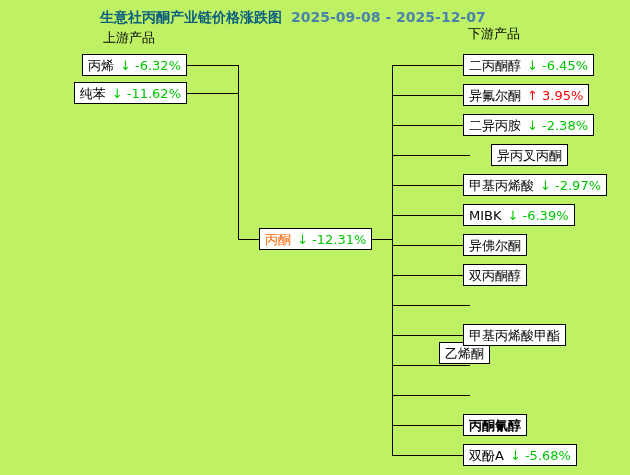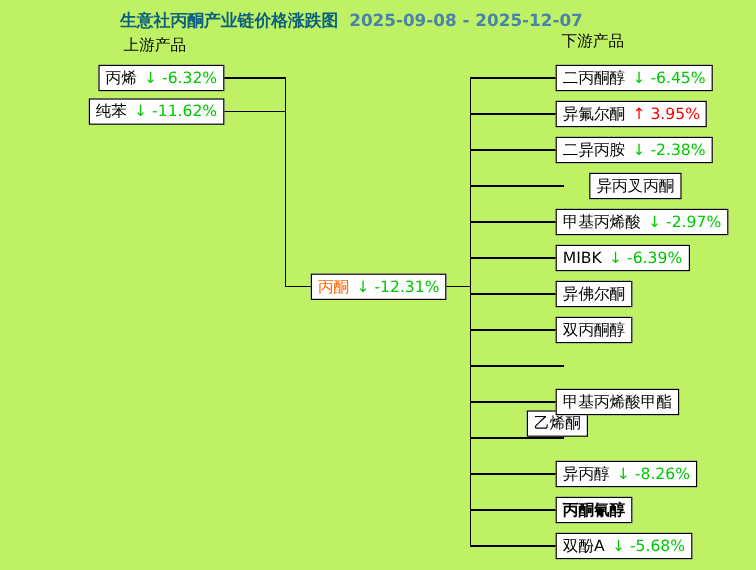--- a/index.html
+++ b/index.html
@@ -75,23 +75,20 @@
   </div>
   <div class="node" style="left:463px;top:264px;" data-name="downstream-node">
     <span class="nm" data-name="product-name">双丙酮醇</span><span data-name="change-value" class=""></span>
   </div>
   <div class="node" style="left:439px;top:294px;margin-top:48px;" data-name="downstream-node">
     <span class="nm" data-name="product-name">乙烯酮</span><span data-name="change-value" class=""></span>
   </div>
   <div class="node" style="left:463px;top:324px;" data-name="downstream-node">
     <span class="nm" data-name="product-name">甲基丙烯酸甲酯</span><span data-name="change-value" class=""></span>
   </div>
-  <div class="node" style="left:463px;top:384px;" data-name="downstream-node">
-    <span class="nm" data-name="product-name">异丙醇</span><span data-name="change-value" class="down">↓ -8.26%</span>
-  </div>
   <div class="node" style="left:463px;top:414px;font-weight:bold;" data-name="downstream-node">
     <span class="nm" data-name="product-name">丙酮氰醇</span><span data-name="change-value" class=""></span>
   </div>
   <div class="node" style="left:463px;top:444px;" data-name="downstream-node">
     <span class="nm" data-name="product-name">双酚A</span><span data-name="change-value" class="down">↓ -5.68%</span>
   </div>
 
 </div>
 
 </body></html>

